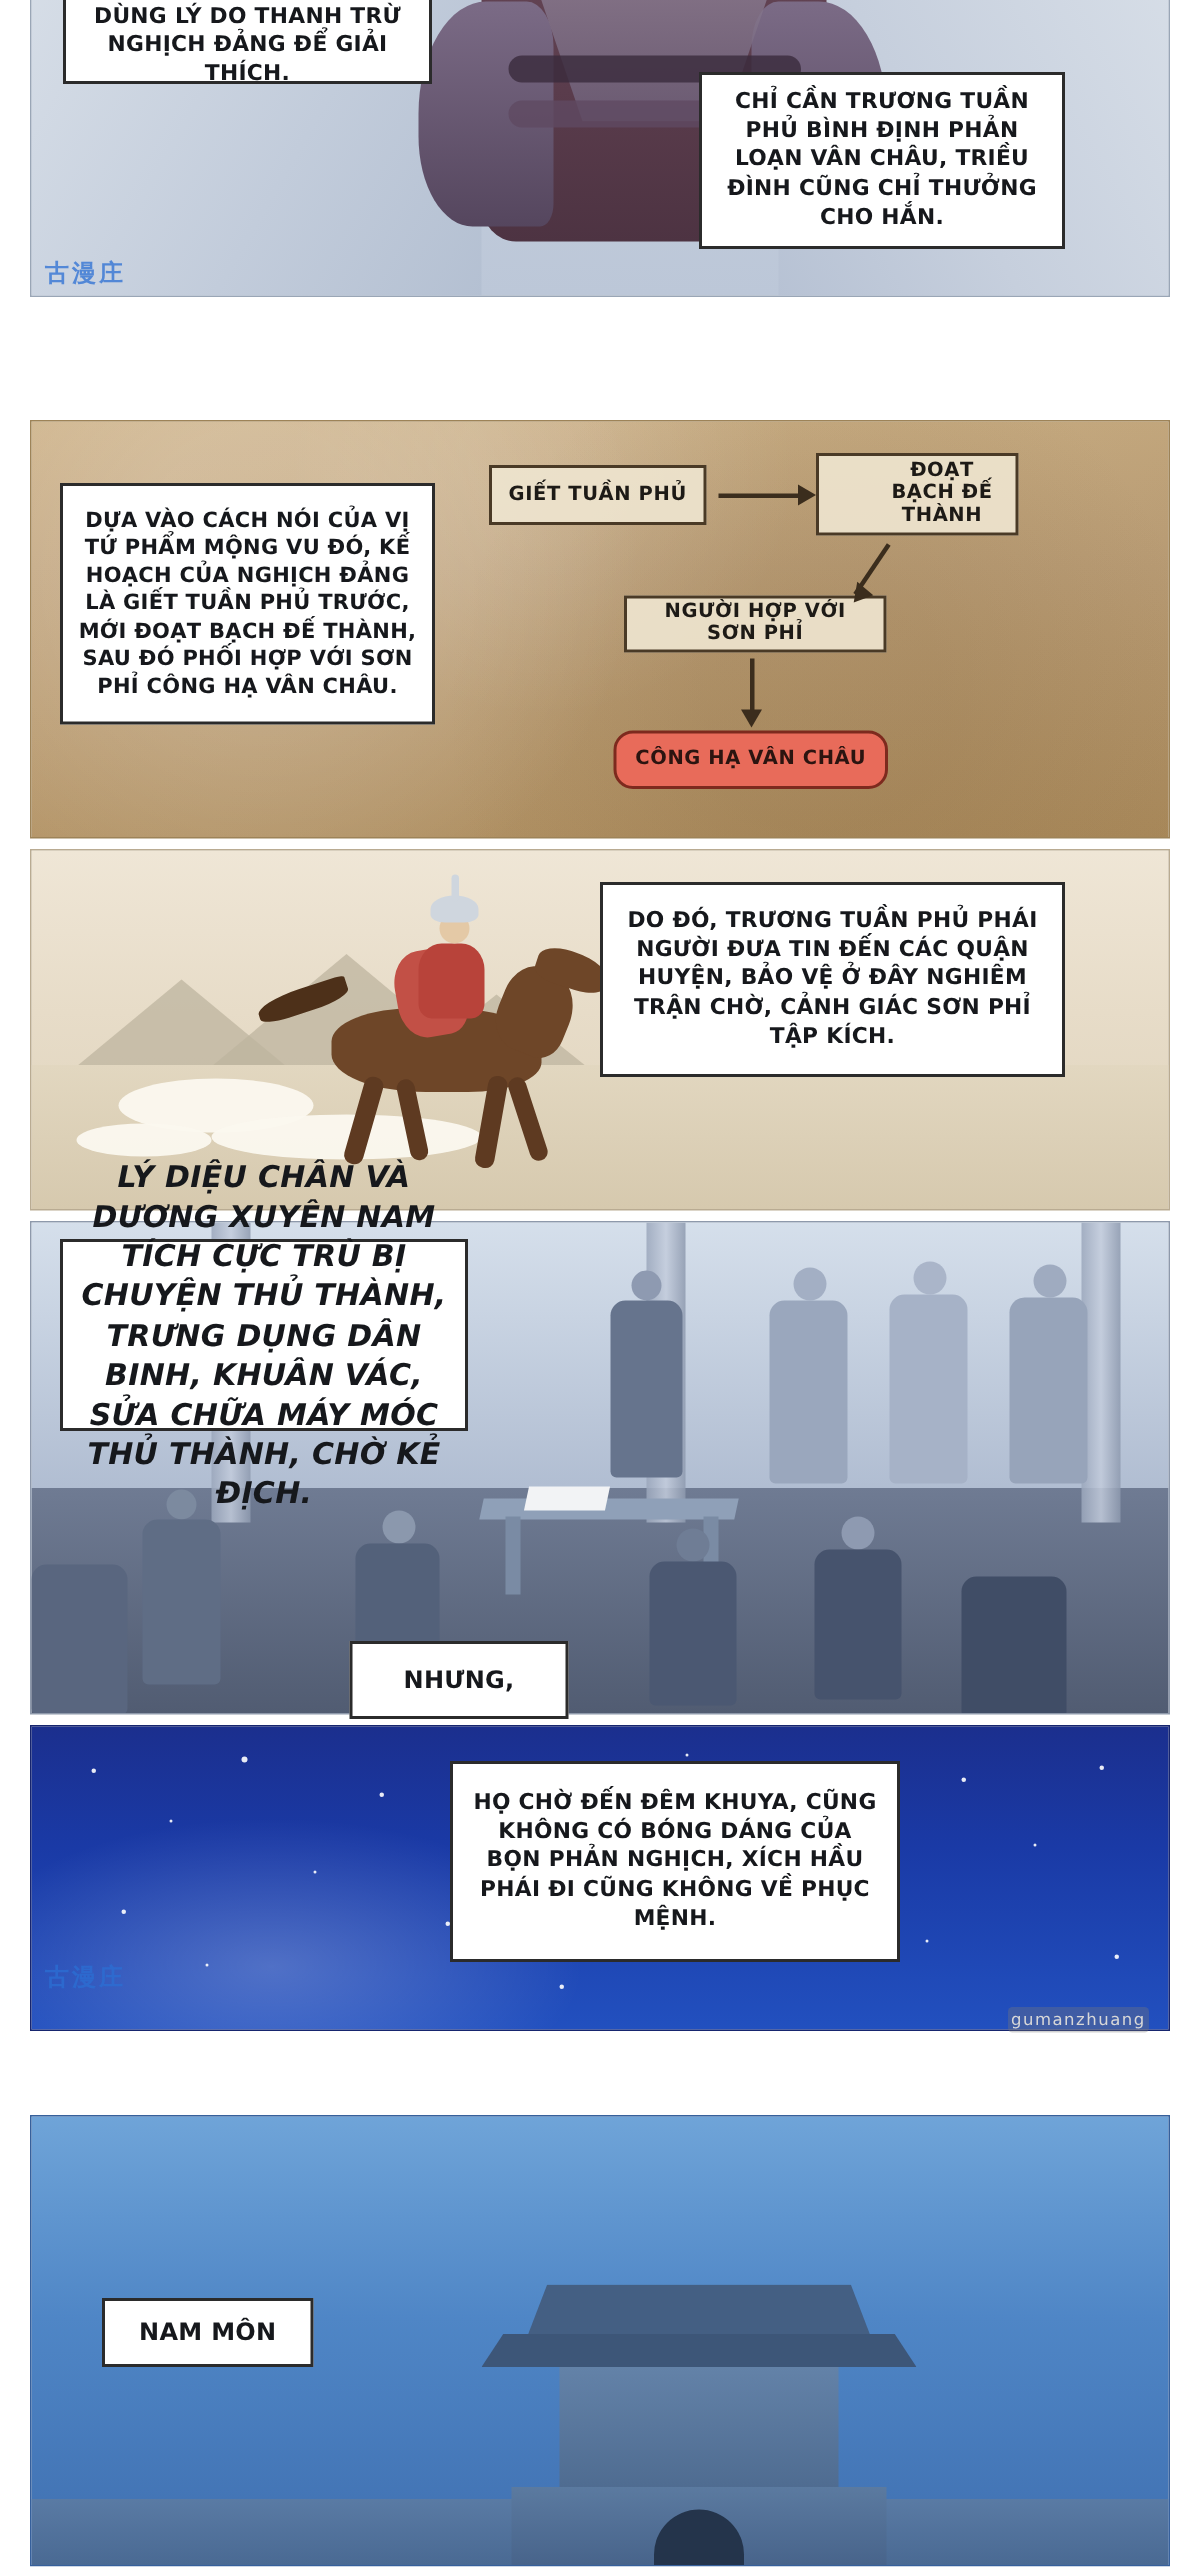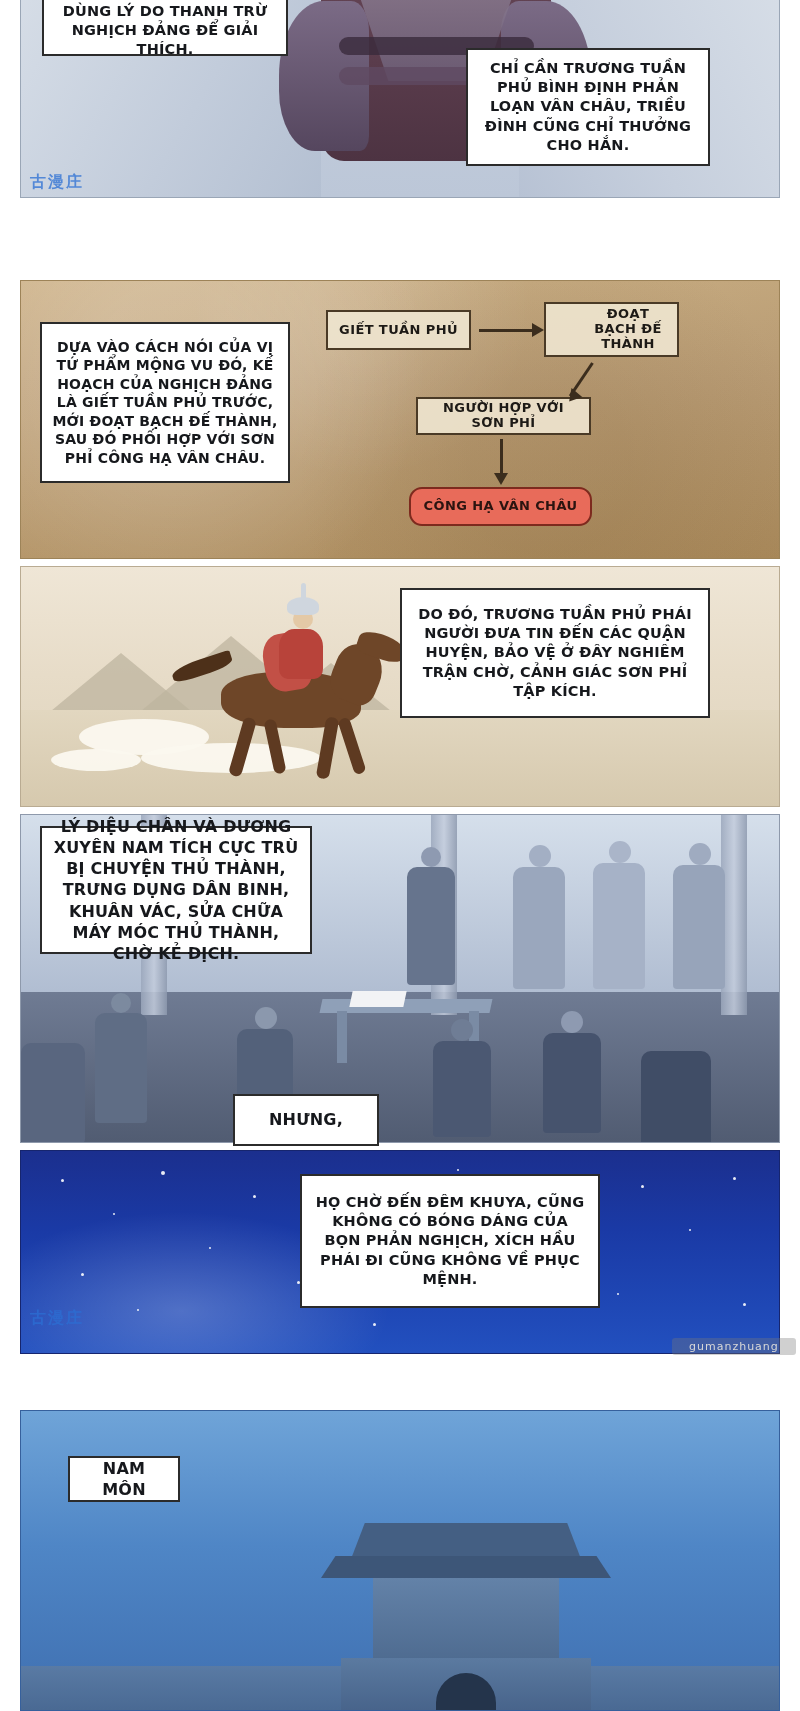--- a/index.html
+++ b/index.html
@@ -282,21 +282,21 @@
     color: #2b6fd4;
     letter-spacing: 2px;
     opacity: .75;
     font-family: "DejaVu Sans", sans-serif;
   }
   .wm-box {
     position:absolute;
     font-size: 11px;
     color: #d8d8d8;
     background: rgba(120,120,120,.35);
-    padding: 2px 17px;
+    padding: 2px 2px;
     border-radius: 3px;
     letter-spacing: 1px;
   }
   .gap { position:absolute; background:#ffffff; }
 </style>
 </head>
 <body>
 
 <div class="page">
 
@@ -407,21 +407,21 @@
     <div class="p-head" style="left:430px; top:204px; width:22px; height:22px; background:#6f7d95;"></div>
     <div class="person" style="left:412px; top:226px; width:58px; height:96px; background:#4b5872;"></div>
 
     <div class="p-head" style="left:540px; top:196px; width:22px; height:22px; background:#76melting;"></div>
     <div class="person" style="left:522px; top:218px; width:58px; height:100px; background:#46536d;"></div>
 
     <div class="person" style="left:0px; top:228px; width:64px; height:100px; background:#59667f;"></div>
     <div class="person" style="left:620px; top:236px; width:70px; height:94px; background:#404d66;"></div>
   </div>
 
-  <div class="bubble" id="bubble-wall" style="left:40px; top:826px; width:272px; height:128px; font-size:16px;">LÝ DIỆU CHÂN VÀ DƯƠNG XUYÊN NAM TÍCH CỰC TRÙ BỊ CHUYỆN THỦ THÀNH, TRƯNG DỤNG DÂN BINH, KHUÂN VÁC, SỬA CHỮA MÁY MÓC THỦ THÀNH, CHỜ KẺ ĐỊCH.</div>
+  <div class="bubble" id="bubble-wall" style="left:40px; top:826px; width:272px; height:128px; font-size:20px;font-style:italic;">LÝ DIỆU CHÂN VÀ DƯƠNG XUYÊN NAM TÍCH CỰC TRÙ BỊ CHUYỆN THỦ THÀNH, TRƯNG DỤNG DÂN BINH, KHUÂN VÁC, SỬA CHỮA MÁY MÓC THỦ THÀNH, CHỜ KẺ ĐỊCH.</div>
 
   <div class="bubble" id="bubble-but" style="left:233px; top:1094px; width:146px; height:52px; font-size:16px;">NHƯNG,</div>
 
   <div class="panel" id="panel-night">
     <div class="night-glow"></div>
     <div class="star" style="left:40px; top:28px; width:3px; height:3px;"></div>
     <div class="star" style="left:92px; top:62px; width:2px; height:2px;"></div>
     <div class="star" style="left:140px; top:20px; width:4px; height:4px;"></div>
     <div class="star" style="left:188px; top:96px; width:2px; height:2px;"></div>
     <div class="star" style="left:232px; top:44px; width:3px; height:3px;"></div>
@@ -445,18 +445,18 @@
 
   <div class="panel" id="panel-gate">
     <div class="wall-band"></div>
     <div class="gate-roof"></div>
     <div class="gate-roof2"></div>
     <div class="gate-body"></div>
     <div class="gate-base"></div>
     <div class="gate-arch"></div>
   </div>
 
-  <div class="bubble" id="bubble-gate" style="left:68px; top:1456px; width:112px; height:46px; font-size:16px;">NAM MÔN</div>
+  <div class="bubble" id="bubble-gate" style="left:68px; top:1532px; width:141px; height:46px; font-size:16px;">NAM MÔN</div>
 
   <div class="gap" style="left:0; top:200px; width:800px; height:80px;"></div>
   <div class="gap" style="left:0; top:1356px; width:800px; height:54px;"></div>
 
 </div>
 
 </body></html>

